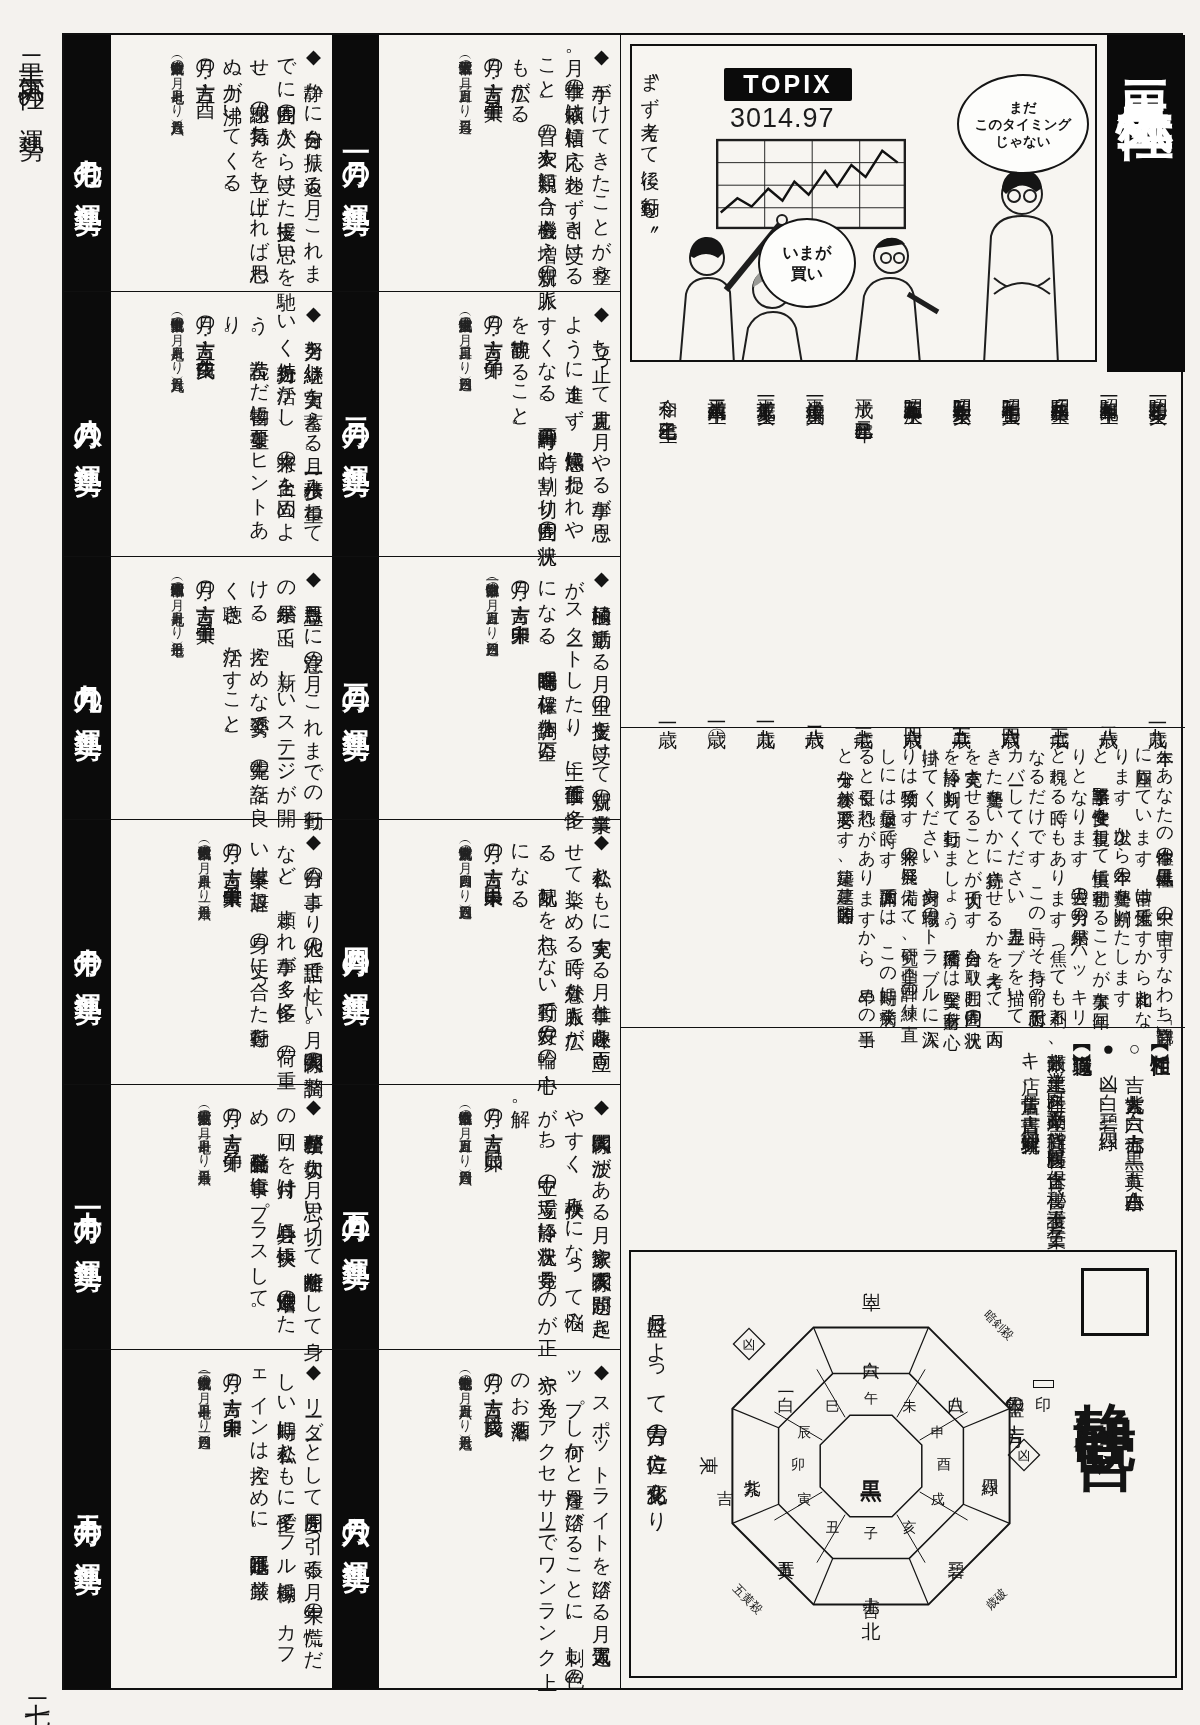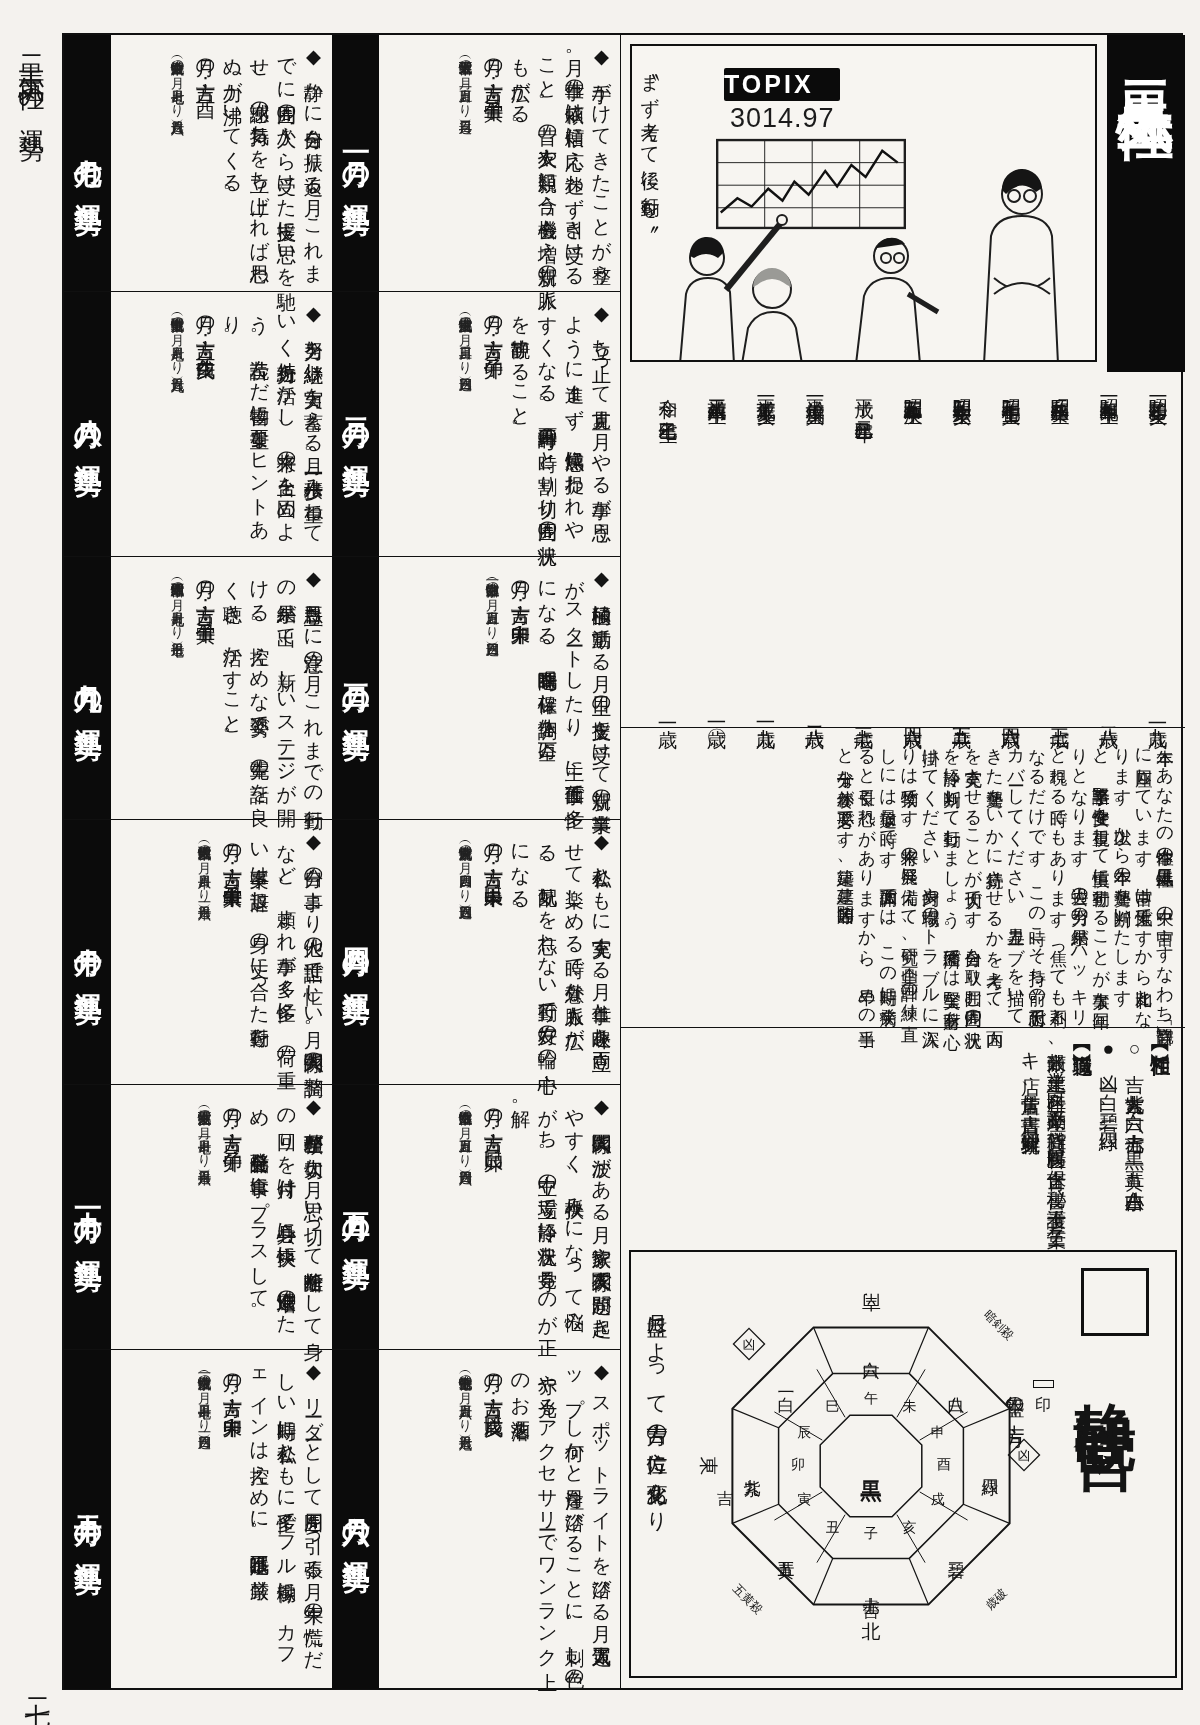--- a/index.html
+++ b/index.html
@@ -56,23 +56,23 @@
     letter-spacing:5px;line-height:78px;padding-top:6px;box-sizing:border-box;text-align:start;
     font-family:"Liberation Sans","DejaVu Sans",sans-serif;
   }
   .comic-panel{
     position:absolute;left:9px;top:9px;right:88px;bottom:10px;
     border:2.5px solid #101010;background:#f7f5f1;overflow:hidden;
   }
   .comic-art{position:absolute;inset:0;z-index:1;}
   .comic-caption{position:absolute;left:5px;top:12px;font-size:19px;letter-spacing:2px;z-index:3;}
   .topix-logo{
-    position:absolute;left:92px;top:22px;width:116px;height:33px;background:#0b0b0b;color:#fff;
+    position:absolute;left:92px;top:22px;width:128px;height:33px;background:#0b0b0b;color:#fff;
     font-family:"Liberation Sans","DejaVu Sans",sans-serif;font-weight:700;font-size:25px;
-    letter-spacing:3px;line-height:33px;z-index:2;border-radius:2px;
+    letter-spacing:3px;text-align:center;line-height:33px;z-index:2;border-radius:2px;
   }
   .topix-value{
     position:absolute;left:98px;top:57px;font-size:27px;z-index:2;
     font-family:"Liberation Sans","DejaVu Sans",sans-serif;color:#1b1b1b;letter-spacing:1px;
   }
   .topix-chart{position:absolute;left:84px;top:92px;z-index:1;}
   .bubble{position:absolute;background:#fdfdfb;border:2px solid #151515;border-radius:50%;
     display:grid;place-items:center;text-align:center;z-index:3;white-space:pre-line;
     font-family:"Liberation Sans","DejaVu Sans",sans-serif;font-weight:700;}
   .bubble-right{right:6px;top:28px;width:128px;height:96px;font-size:13.5px;line-height:17px;}
@@ -275,20 +275,25 @@
           </g>
         </svg>
         <div class="comic-caption vtext">〝まず考えて後に行動を〞</div>
         <div class="topix-logo">TOPIX</div>
         <div class="topix-value">3014.97</div>
         <svg class="topix-chart" width="190" height="92" viewBox="0 0 160 76">
           <rect x="1" y="1" width="158" height="74" fill="none" stroke="#1e1e1e" stroke-width="2"></rect>
           <path d="M1 20 H159 M1 39 H159 M1 58 H159 M41 1 V75 M81 1 V75 M121 1 V75" stroke="#1e1e1e" stroke-width="0.8"></path>
           <polyline points="4,62 18,50 30,57 44,42 56,52 66,36 78,47 92,27 102,40 114,22 126,32 140,10 153,20" fill="none" stroke="#111" stroke-width="2"></polyline>
         </svg>
+        <div class="bubble bubble-right">まだ
+このタイミング
+じゃない</div>
+        <div class="bubble bubble-left">いまが
+買い</div>
       </div>
     </div>
 
     <div class="years">
       <div class="years-inner">
         <div class="year-entry">
             <span class="yname">昭和一〇年乙亥生</span>
             <span class="yage">九一歳</span>
           </div>
         <div class="year-entry">

